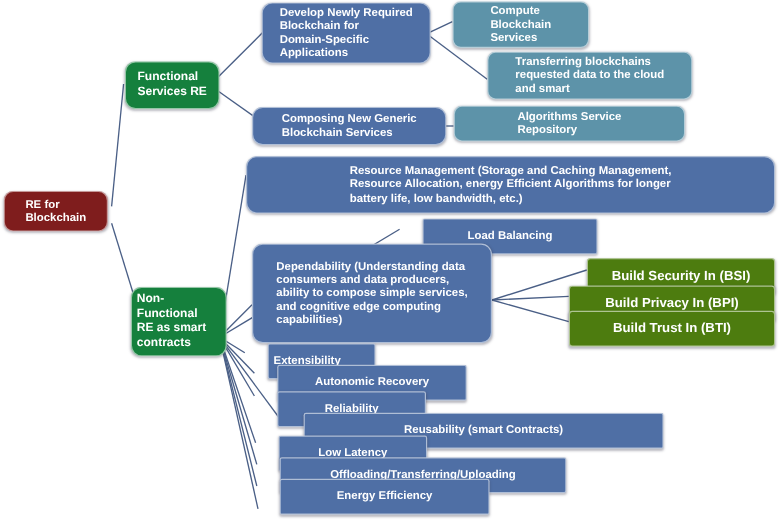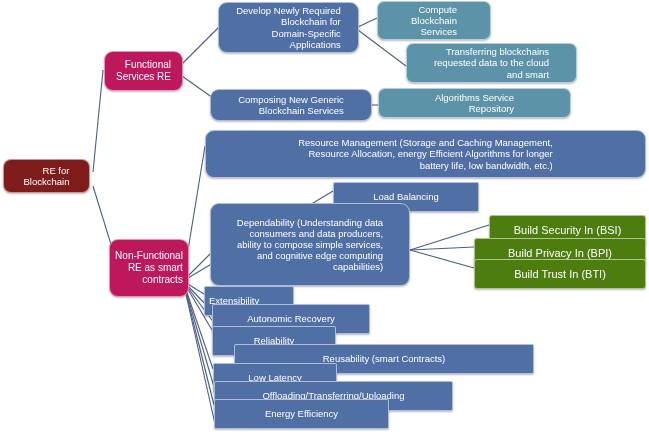--- a/index.html
+++ b/index.html
@@ -22,47 +22,49 @@
     width: 649px;
     height: 436px;
     pointer-events: none;
   }
   .node {
     position: absolute;
     box-sizing: border-box;
     display: flex;
     align-items: center;
     justify-content: center;
-    text-align: right;
+    text-align: left;
     color: #ffffff;
     line-height: 1.18;
     white-space: pre-line;
     padding: 14px 4px;
     border: 1px solid rgba(255,255,255,0.55);
     box-shadow: 0 1px 2px rgba(60,60,80,0.35);
+    font-weight: bold;
   }
   .root {
     background: #7f1d1d;
     border-radius: 8px;
     font-size: 9.5px;
   }
   .branch {
-    background: #be185d;
+    background: #15803d;
     border-radius: 9px;
     font-size: 10px;
   }
   .blue-round {
     background: #4f6fa5;
     border-radius: 9px;
     font-size: 9.5px;
   }
   .blue-flat {
     background: #4f6fa5;
     border-radius: 2px;
     font-size: 9.5px;
+    margin-left: 19px;
   }
   .teal {
     background: #5d93a9;
     border-radius: 7px;
     font-size: 9.5px;
   }
   .teal-flat {
     background: #4d7c0f;
     border-radius: 3px;
     font-size: 11px;

